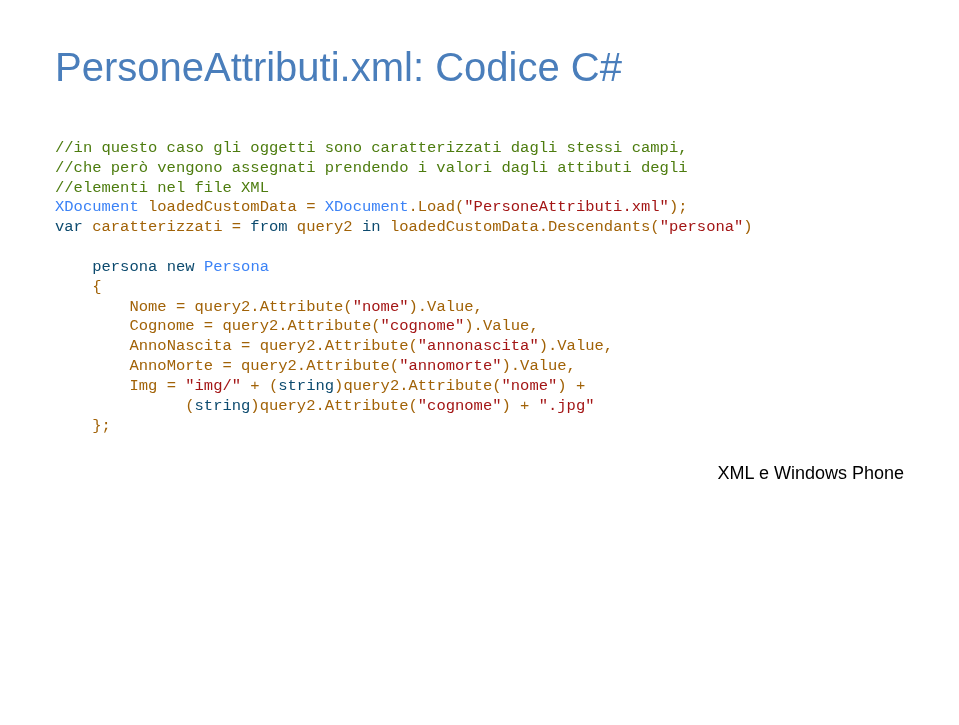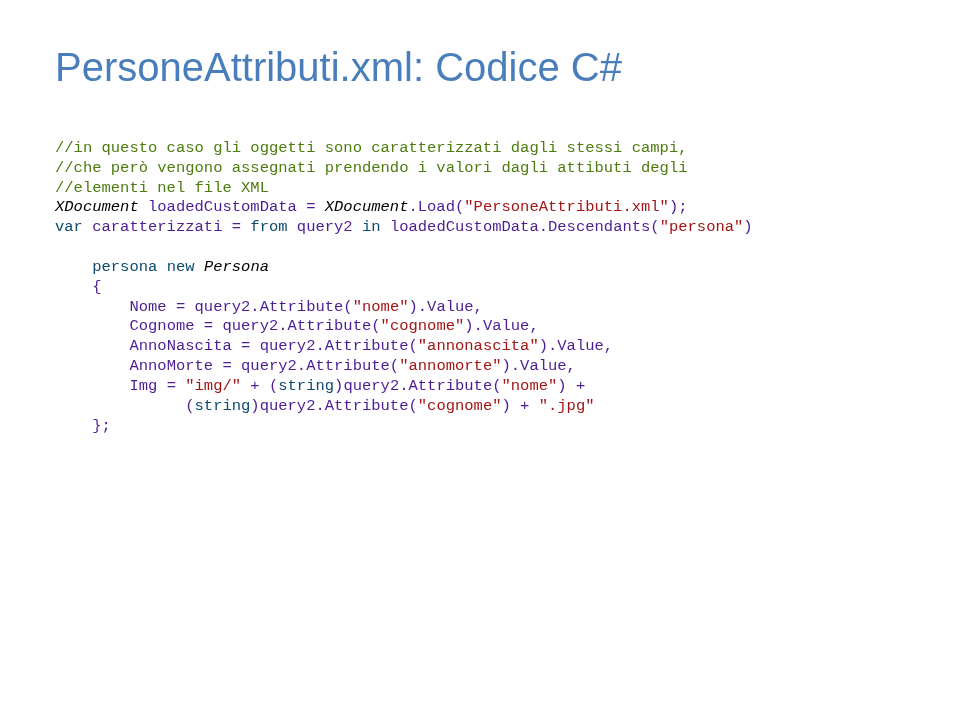--- a/index.html
+++ b/index.html
@@ -28,24 +28,24 @@
     line-height: 1.1;
   }
   .code-block {
     font-family: Consolas, "Courier New", monospace;
     font-size: 15.5px;
     line-height: 1.28;
     color: #000000;
     white-space: pre;
   }
   .c-comment { color: #4d7c0f; }
-  .c-type    { color: #000000; font-style: italic; }
+  .c-type    { color: #3b82f6; }
   .c-keyword { color: #0c4a6e; }
   .c-string  { color: #a31515; }
-  .c-black   { color: #4c1d95; }
+  .c-black   { color: #a16207; }
   .footer {
     position: absolute;
     bottom: 28px;
     right: 55px;
     font-size: 18px;
     color: #000000;
   }
 </style>
 </head>
 <body>
@@ -62,13 +62,14 @@
 <span class="c-black">    </span><span class="c-keyword">persona</span><span class="c-black"> </span><span class="c-keyword">new</span><span class="c-black"> </span><span class="c-type">Persona</span>
 <span class="c-black">    </span><span class="c-black">{</span>
 <span class="c-black">        </span><span class="c-black">Nome = query2.Attribute(</span><span class="c-string">"nome"</span><span class="c-black">).Value,</span>
 <span class="c-black">        </span><span class="c-black">Cognome = query2.Attribute(</span><span class="c-string">"cognome"</span><span class="c-black">).Value,</span>
 <span class="c-black">        </span><span class="c-black">AnnoNascita = query2.Attribute(</span><span class="c-string">"annonascita"</span><span class="c-black">).Value,</span>
 <span class="c-black">        </span><span class="c-black">AnnoMorte = query2.Attribute(</span><span class="c-string">"annomorte"</span><span class="c-black">).Value,</span>
 <span class="c-black">        </span><span class="c-black">Img = </span><span class="c-string">"img/"</span><span class="c-black"> + (</span><span class="c-keyword">string</span><span class="c-black">)query2.Attribute(</span><span class="c-string">"nome"</span><span class="c-black">) +</span>
 <span class="c-black">              (</span><span class="c-keyword">string</span><span class="c-black">)query2.Attribute(</span><span class="c-string">"cognome"</span><span class="c-black">) + </span><span class="c-string">".jpg"</span>
 <span class="c-black">    </span><span class="c-black">};</span></div>
 
+  <div class="footer">XML e Windows Phone</div>
 </div>
 
 </body></html>

